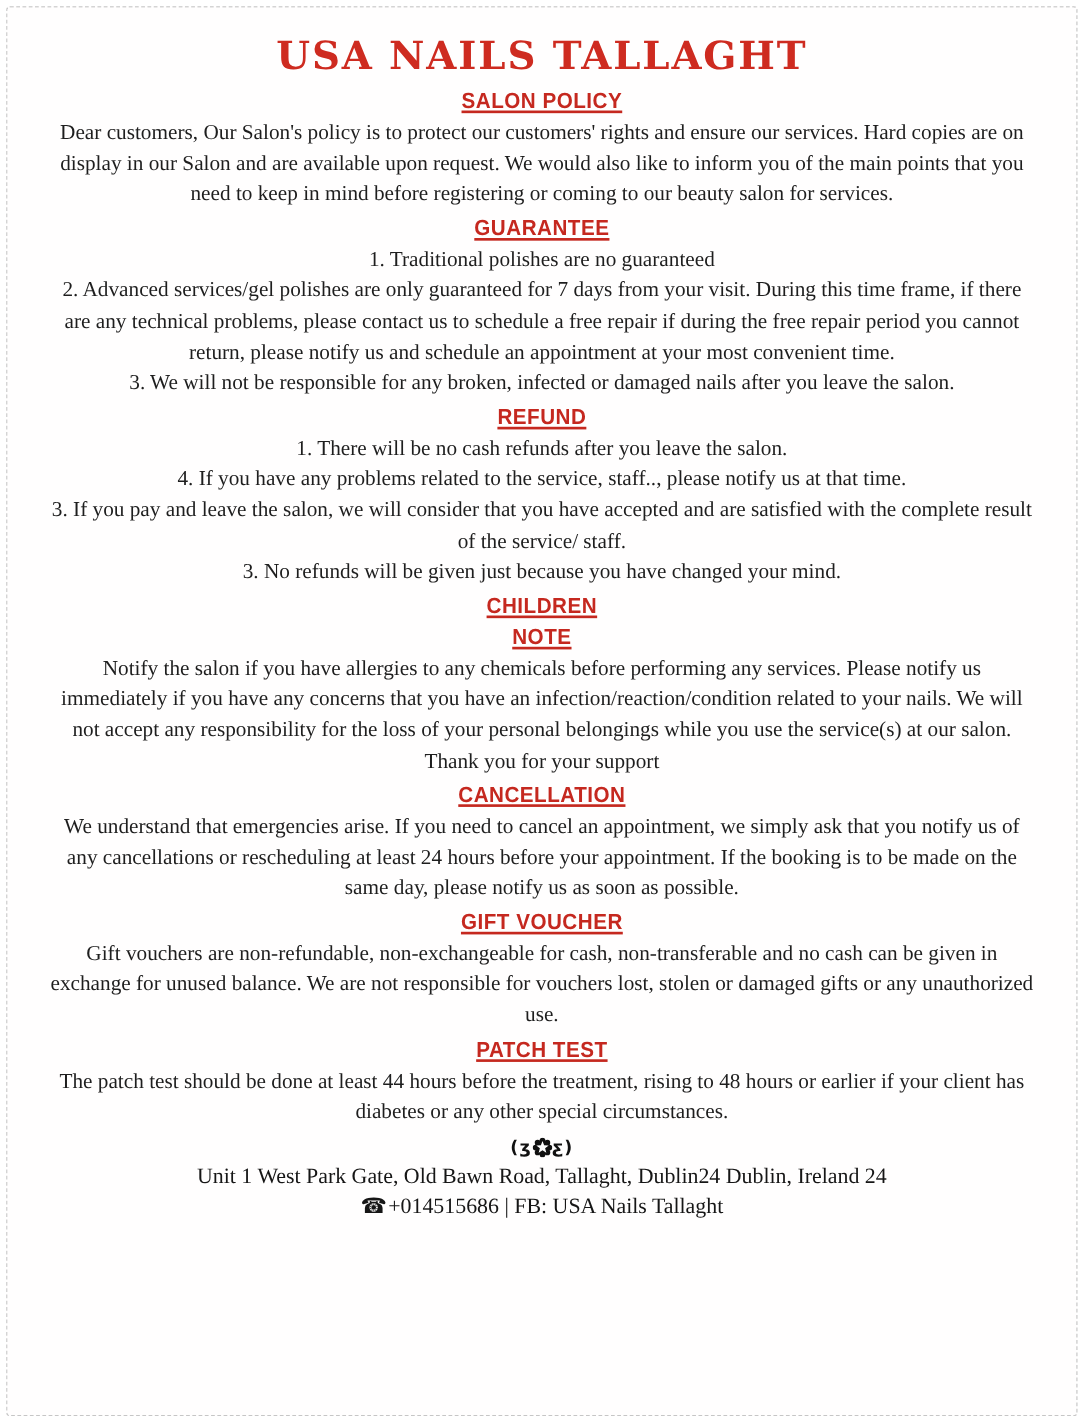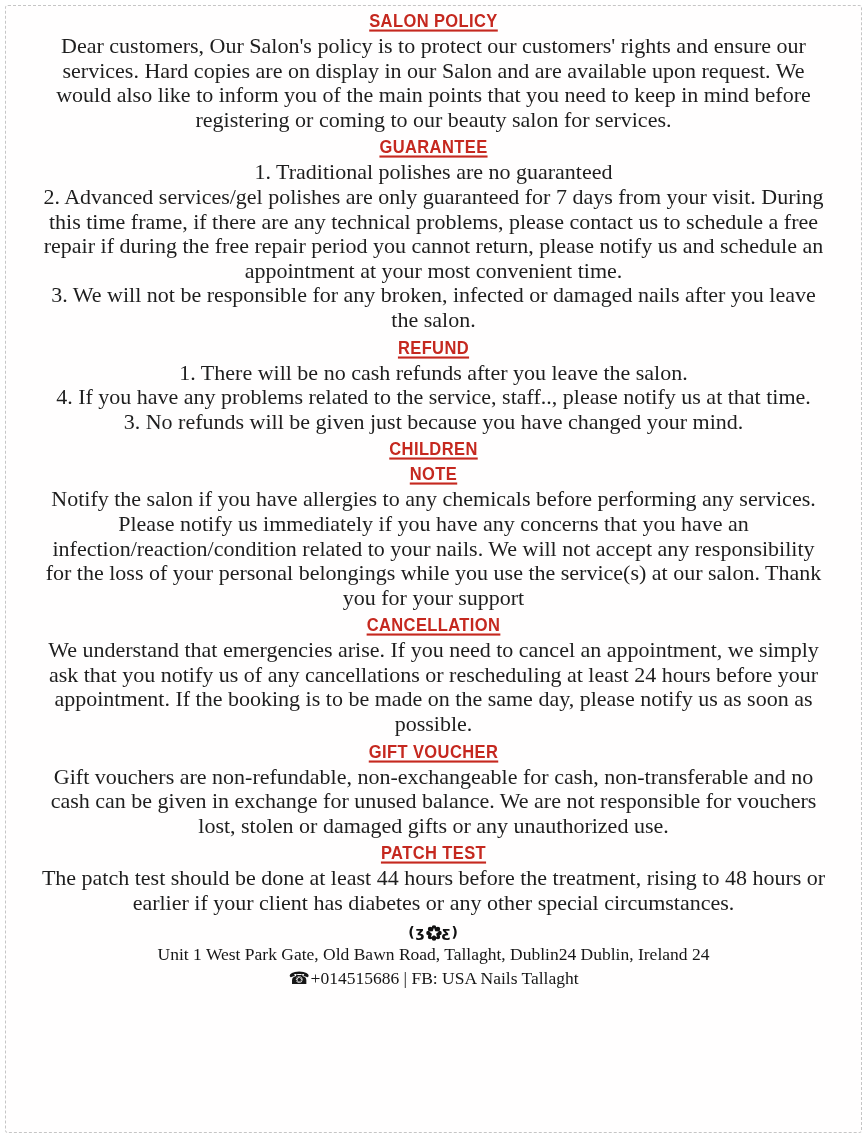--- a/index.html
+++ b/index.html
@@ -45,21 +45,21 @@
     line-height: 20px;
     letter-spacing: 0.4px;
     color: #c5281f;
     text-decoration: underline;
     text-decoration-thickness: 1.5px;
     text-underline-offset: 2px;
     transform: scaleY(1.06);
   }
   .para {
     margin: 0;
-    font-size: 22px;
+    font-size: 17px;
     line-height: 24.6px;
     color: #1e1e1e;
   }
   .footer {
     margin-top: 7px;
   }
   .ornament {
     font-size: 15px;
     line-height: 18px;
     color: #111;
@@ -83,37 +83,39 @@
     font-size: 17px;
     margin-right: 1px;
   }
 </style>
 </head>
 <body>
 
 <div class="sheet">
   <div class="content">
 
+    <div class="doc-title">USA NAILS TALLAGHT</div>
 
     <div>
       <span class="section-heading">SALON POLICY</span>
       <p class="para">Dear customers, Our Salon's policy is to protect our customers' rights and ensure our services. Hard copies are on display in our Salon and are available upon request. We would also like to inform you of the main points that you need to keep in mind before registering or coming to our beauty salon for services.</p>
     </div>
 
     <div>
       <span class="section-heading">GUARANTEE</span>
       <p class="para">1. Traditional polishes are no guaranteed</p>
       <p class="para">2. Advanced services/gel polishes are only guaranteed for 7 days from your visit. During this time frame, if there are any technical problems, please contact us to schedule a free repair if during the free repair period you cannot return, please notify us and schedule an appointment at your most convenient time.</p>
       <p class="para">3. We will not be responsible for any broken, infected or damaged nails after you leave the salon.</p>
     </div>
 
     <div>
       <span class="section-heading">REFUND</span>
       <p class="para">1. There will be no cash refunds after you leave the salon.</p>
       <p class="para">4. If you have any problems related to the service, staff.., please notify us at that time.</p>
+      <p class="para">3. If you pay and leave the salon, we will consider that you have accepted and are satisfied with the complete result of the service/ staff.</p>
       <p class="para">3. No refunds will be given just because you have changed your mind.</p>
     </div>
 
     <div>
       <span class="section-heading">CHILDREN</span>
     </div>
 
     <div>
       <span class="section-heading">NOTE</span>
       <p class="para">Notify the salon if you have allergies to any chemicals before performing any services. Please notify us immediately if you have any concerns that you have an infection/reaction/condition related to your nails. We will not accept any responsibility for the loss of your personal belongings while you use the service(s) at our salon. Thank you for your support</p>

